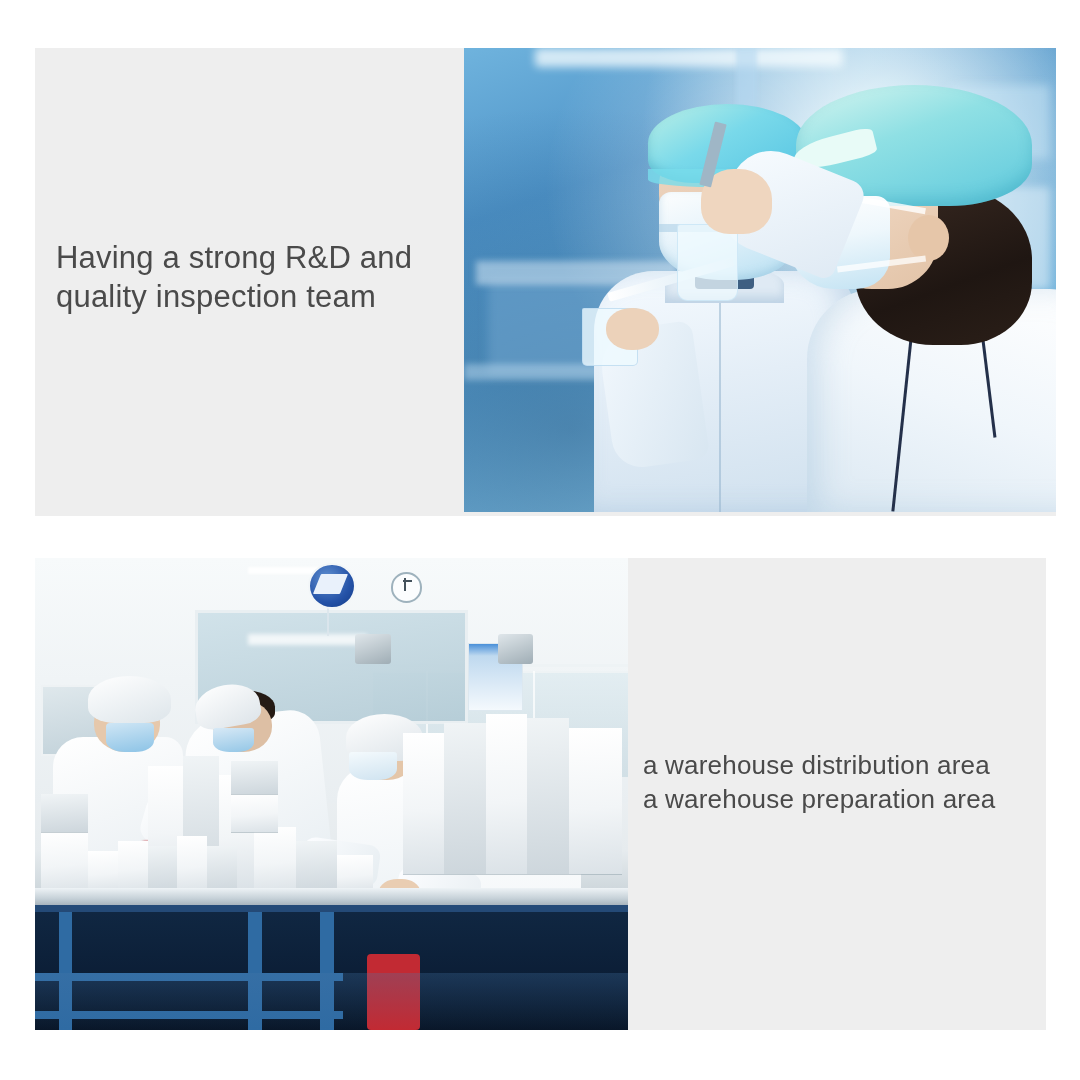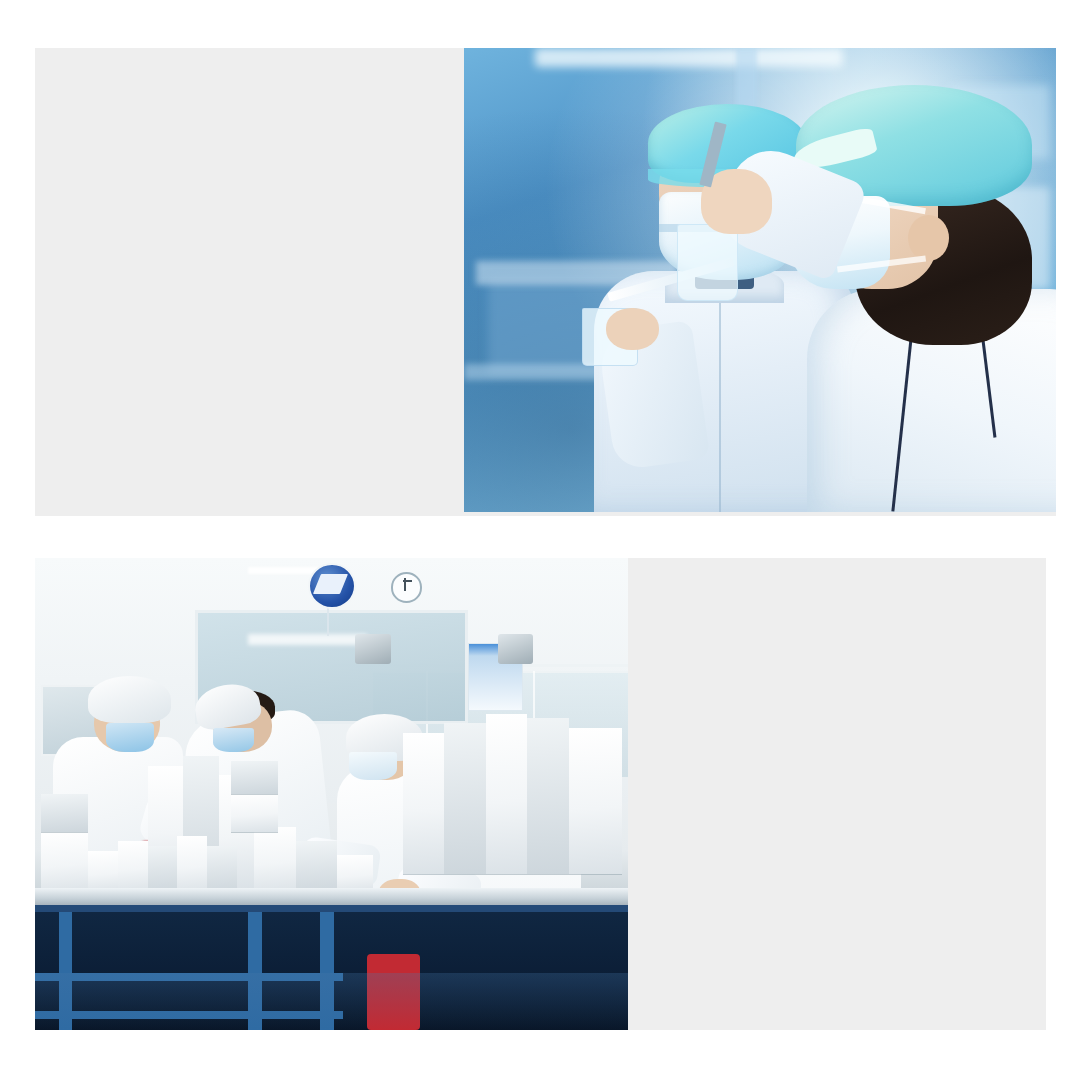--- a/index.html
+++ b/index.html
@@ -250,20 +250,22 @@
   .wh-under { left:0%; top:75%; width:100%; height:25%; background:linear-gradient(180deg,#102742 0%, #0b1d35 60%, #091729 100%); }
   .leg { position:absolute; background:#2f6ba3; }
   .bar { position:absolute; background:#2f6ba3; }
   .wh-floor-glow { left:0%; top:88%; width:100%; height:12%; background:linear-gradient(180deg, rgba(70,120,170,.28), rgba(40,70,110,0)); }
 </style>
 </head>
 <body>
 
 <div class="panel" id="top-section">
 
+  <div id="top-caption">Having a strong R&amp;D and
+quality inspection team</div>
 
   <div id="top-photo">
     <div class="scene lab-bg"></div>
     <div class="scene lab-haze"></div>
 
     <div class="ph lab-ceil"></div>
     <div class="ph lab-pipe"></div>
     <div class="ph lab-rack2"></div>
     <div class="ph lab-rack"></div>
     <div class="ph lab-cab"></div>
@@ -388,13 +390,15 @@
     <div class="ph wh-under"></div>
     <div class="ph wh-red1"></div>
     <div class="leg" style="left:4%;top:75%;width:2.2%;height:25%;"></div>
     <div class="leg" style="left:36%;top:75%;width:2.2%;height:25%;"></div>
     <div class="leg" style="left:48%;top:75%;width:2.4%;height:25%;"></div>
     <div class="bar" style="left:0%;top:88%;width:52%;height:1.6%;"></div>
     <div class="bar" style="left:0%;top:96%;width:52%;height:1.6%;"></div>
     <div class="ph wh-floor-glow"></div>
   </div>
 
+  <div id="bottom-caption">a warehouse distribution area
+a warehouse preparation area</div>
 </div>
 
 </body></html>

